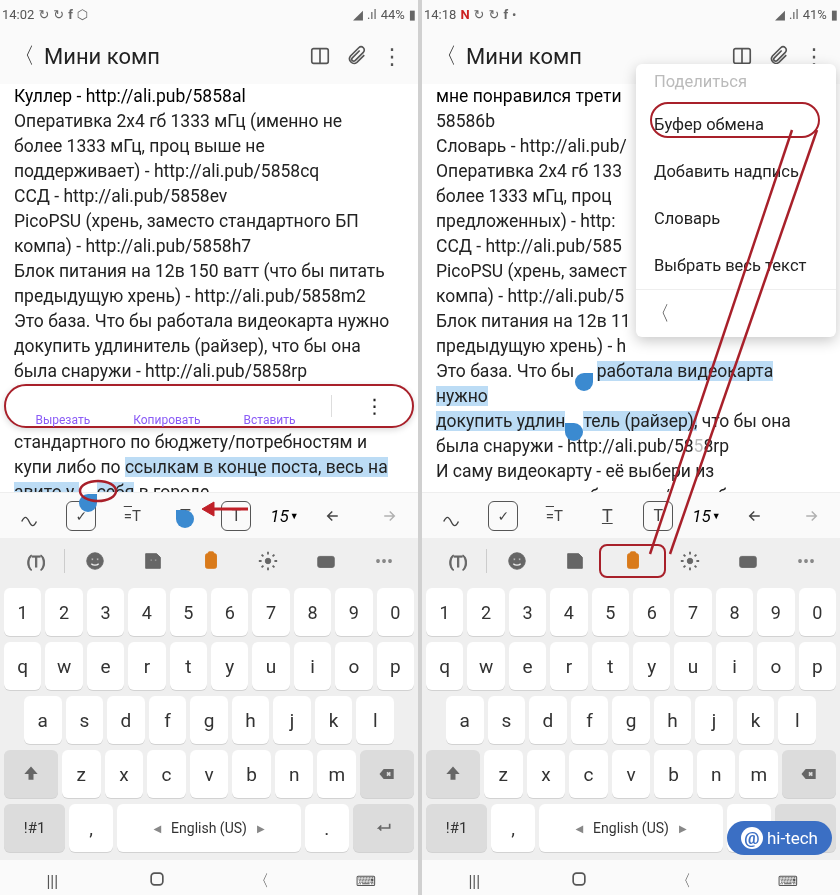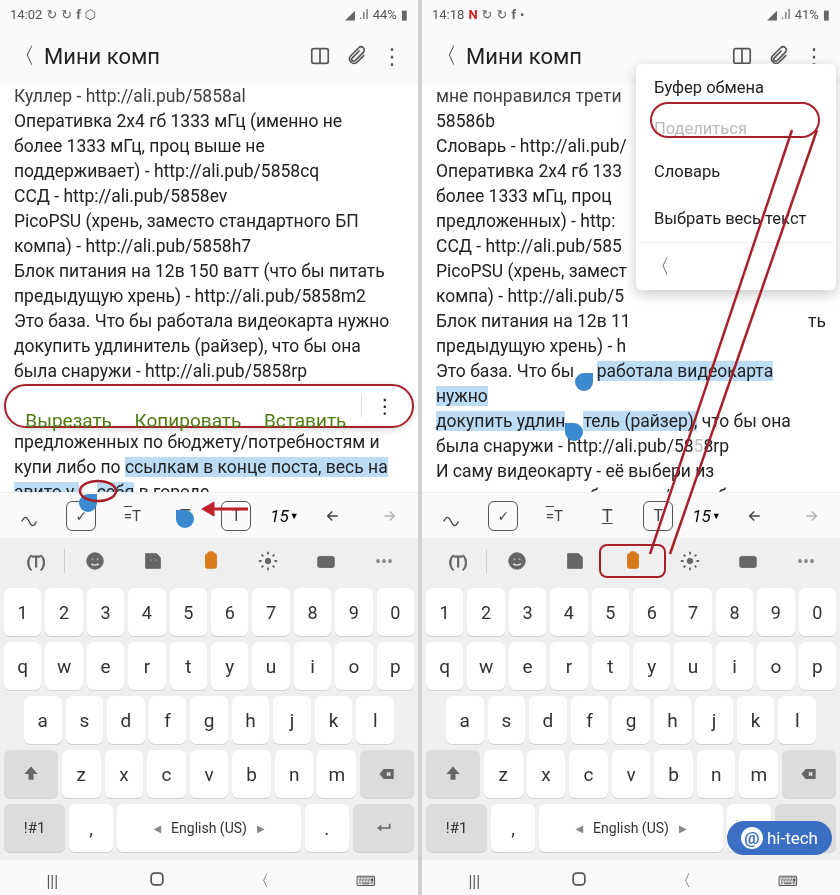--- a/index.html
+++ b/index.html
@@ -15,21 +15,21 @@
     background: #fafafa;
     position: relative;
     overflow: hidden;
   }
   .phone.left { margin-right: 4px; }
   .status-bar {
     height: 28px;
     display: flex;
     justify-content: space-between;
     align-items: center;
-    padding: 0 10px;
+    padding: 0 2px;
     font-size: 13px;
     color: #555;
     background: #fafafa;
   }
   .status-left, .status-right { display: flex; align-items: center; gap: 4px; }
   .status-left span, .status-right span { font-size: 13px; }
   .status-icon { font-size: 11px; color: #666; }
   .app-bar {
     height: 56px;
     display: flex;
@@ -43,21 +43,21 @@
   .app-icon { width: 36px; color: #555; text-align: center; cursor: pointer; }
   .app-icon svg { width: 22px; height: 22px; fill: none; stroke: #555; stroke-width: 1.8; vertical-align: middle; }
   .content {
     padding: 0 14px;
     font-size: 17.5px;
     line-height: 25px;
     color: #222;
     background: #fff;
     position: relative;
   }
-  .content .faded { color: #404040; }
+  .content .faded { color: #000000; }
   .hl { background: #bcdcf5; }
   .sel-handle {
     display: inline-block;
     width: 18px; height: 18px;
     background: #3b8ad0;
     border-radius: 0 50% 50% 50%;
     transform: translateY(14px);
     position: relative;
     z-index: 2;
   }
@@ -70,21 +70,21 @@
     border: 1px solid #e0e0e0;
     border-radius: 24px;
     height: 44px;
     display: flex;
     align-items: center;
     justify-content: space-around;
     padding: 0 8px;
     box-shadow: 0 2px 6px rgba(0,0,0,.15);
     z-index: 5;
   }
-  .ctx-item { font-size: 19px; color: #4d7c0f; padding: 0 8px; cursor: pointer; margin-top: 28px; }
+  .ctx-item { font-size: 12px; color: #8b5cf6; padding: 0 8px; cursor: pointer; margin-top: 28px; }
   .ctx-sep { width: 1px; height: 22px; background: #ddd; }
   .ctx-more { font-size: 20px; padding: 0 6px; cursor: pointer; }
   .red-outline {
     border: 2.5px solid #a8202a;
     border-radius: 24px;
     pointer-events: none;
   }
   .red-arrow {
     position: absolute;
     color: #c02028;
@@ -289,21 +289,21 @@
 
     <div class="ctx-menu red-outline" style="top:300px">
       <span class="ctx-item">Вырезать</span>
       <span class="ctx-item">Копировать</span>
       <span class="ctx-item">Вставить</span>
       <span class="ctx-sep"></span>
       <span class="ctx-more">⋮</span>
     </div>
 
     <div style="height:46px"></div>
-    <div><span>предложенных по бюд</span><span>жету/потребностям и</span></div>
+    <div><span>стандартного по бюд</span><span>жету/потребностям и</span></div>
     <div>
       <span>купи либо по </span><span class="hl">ссылкам в конце поста, весь на</span>
     </div>
     <div>
       <span class="hl">авито у </span><span class="sel-handle start"></span><span class="hl" style="text-decoration: line-through; text-decoration-color:#a8202a; text-decoration-thickness:2px;">себя</span><span> в городе.</span>
     </div>
     <span class="sel-handle" style="position:absolute; left:176px; top:412px;"></span>
 
     <span class="red-arrow" style="left:78px; top:395px;">
       <svg width="40" height="24">
@@ -524,23 +524,24 @@
     <div>
       <span class="hl">докупить удлин</span><span class="sel-handle"></span><span class="hl">тель (райзер),</span><span> что бы она</span>
     </div>
     <div><span>была снаружи - http://ali.pub/58</span><span style="opacity:.3">5</span><span>8rp</span></div>
     <div>И саму видеокарту - её выбери из</div>
     <div>предложенных по бюджету/потребностям и</div>
     <div>купи либо по ссылкам в конце поста, либо на</div>
   </div>
 
   <div class="popup-menu">
+    <div class="popup-item faded">Поделиться</div>
     <div class="popup-item">Буфер обмена</div>
-    <div class="popup-item faded">Поделиться</div>
     <span class="popup-red-ring" style="top:38px"></span>
+    <div class="popup-item">Добавить надпись</div>
     <div class="popup-item">Словарь</div>
     <div class="popup-item">Выбрать весь текст</div>
     <div class="popup-back">〈</div>
   </div>
 
   <div class="fmt-bar">
     <div class="fmt-ic">
         <svg viewBox="0 0 24 24">
           <path d="M3 18c3-6 5-6 8 0s5 6 8 0"></path>
         </svg>

